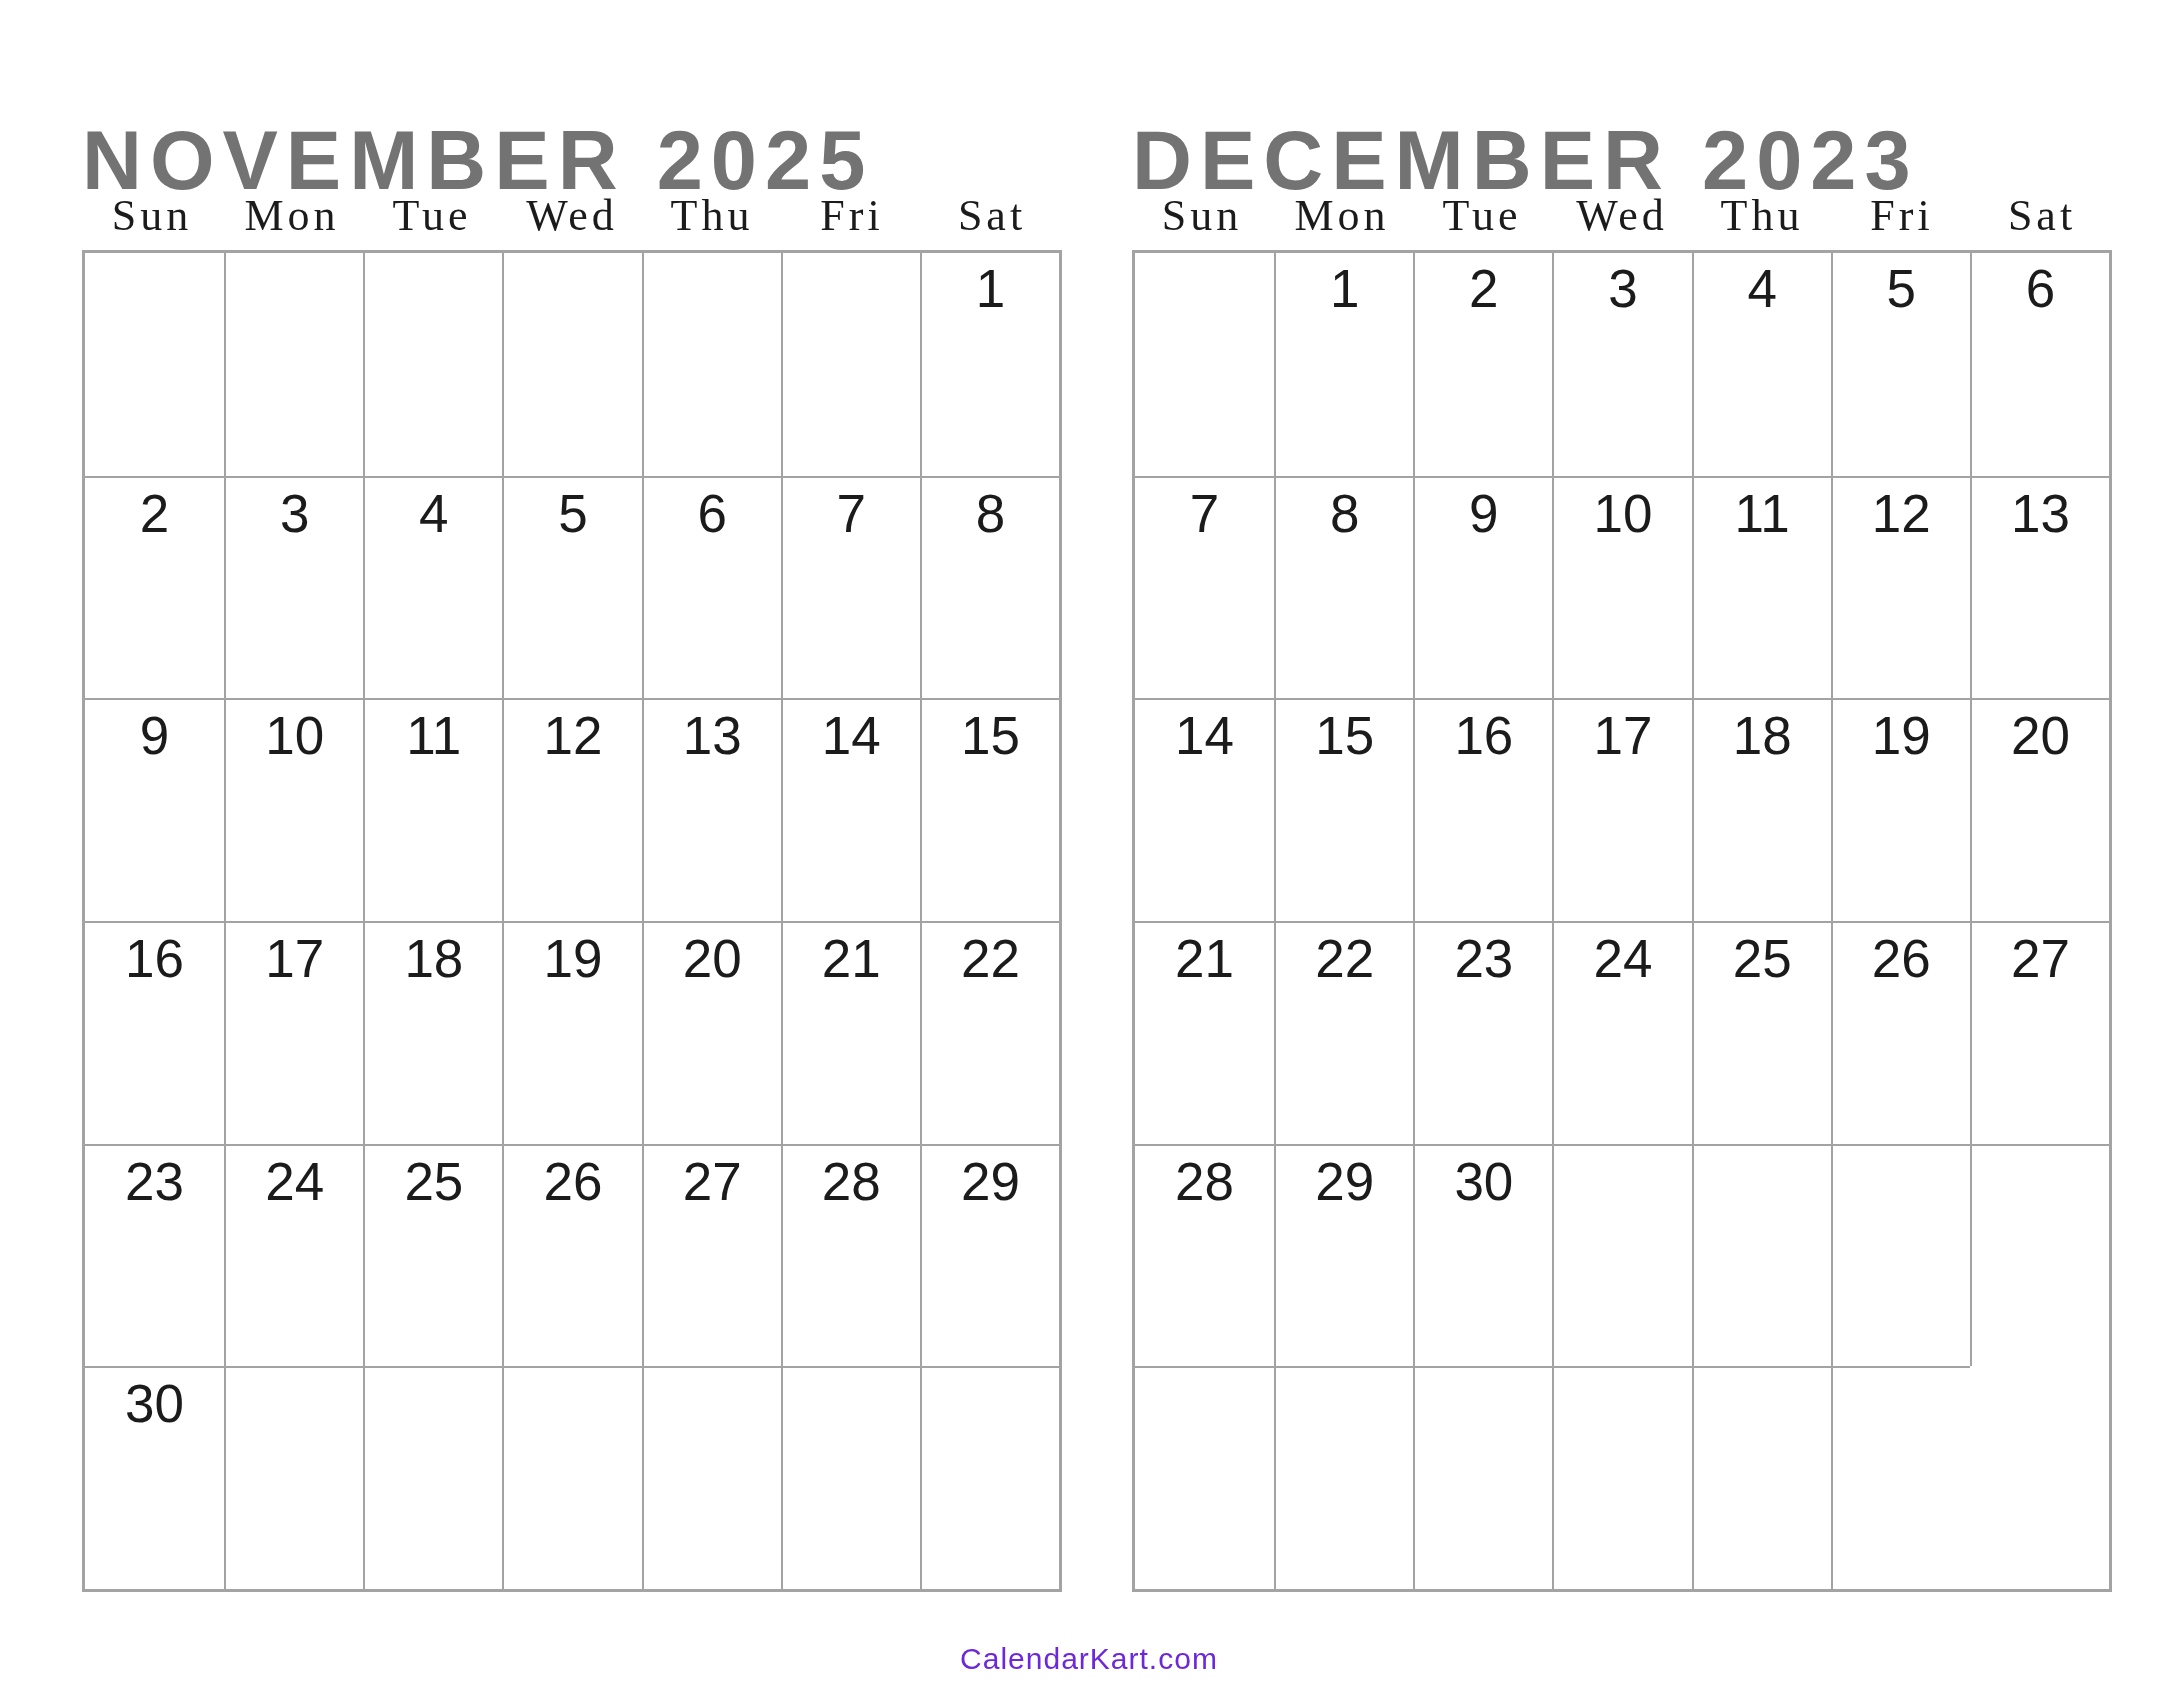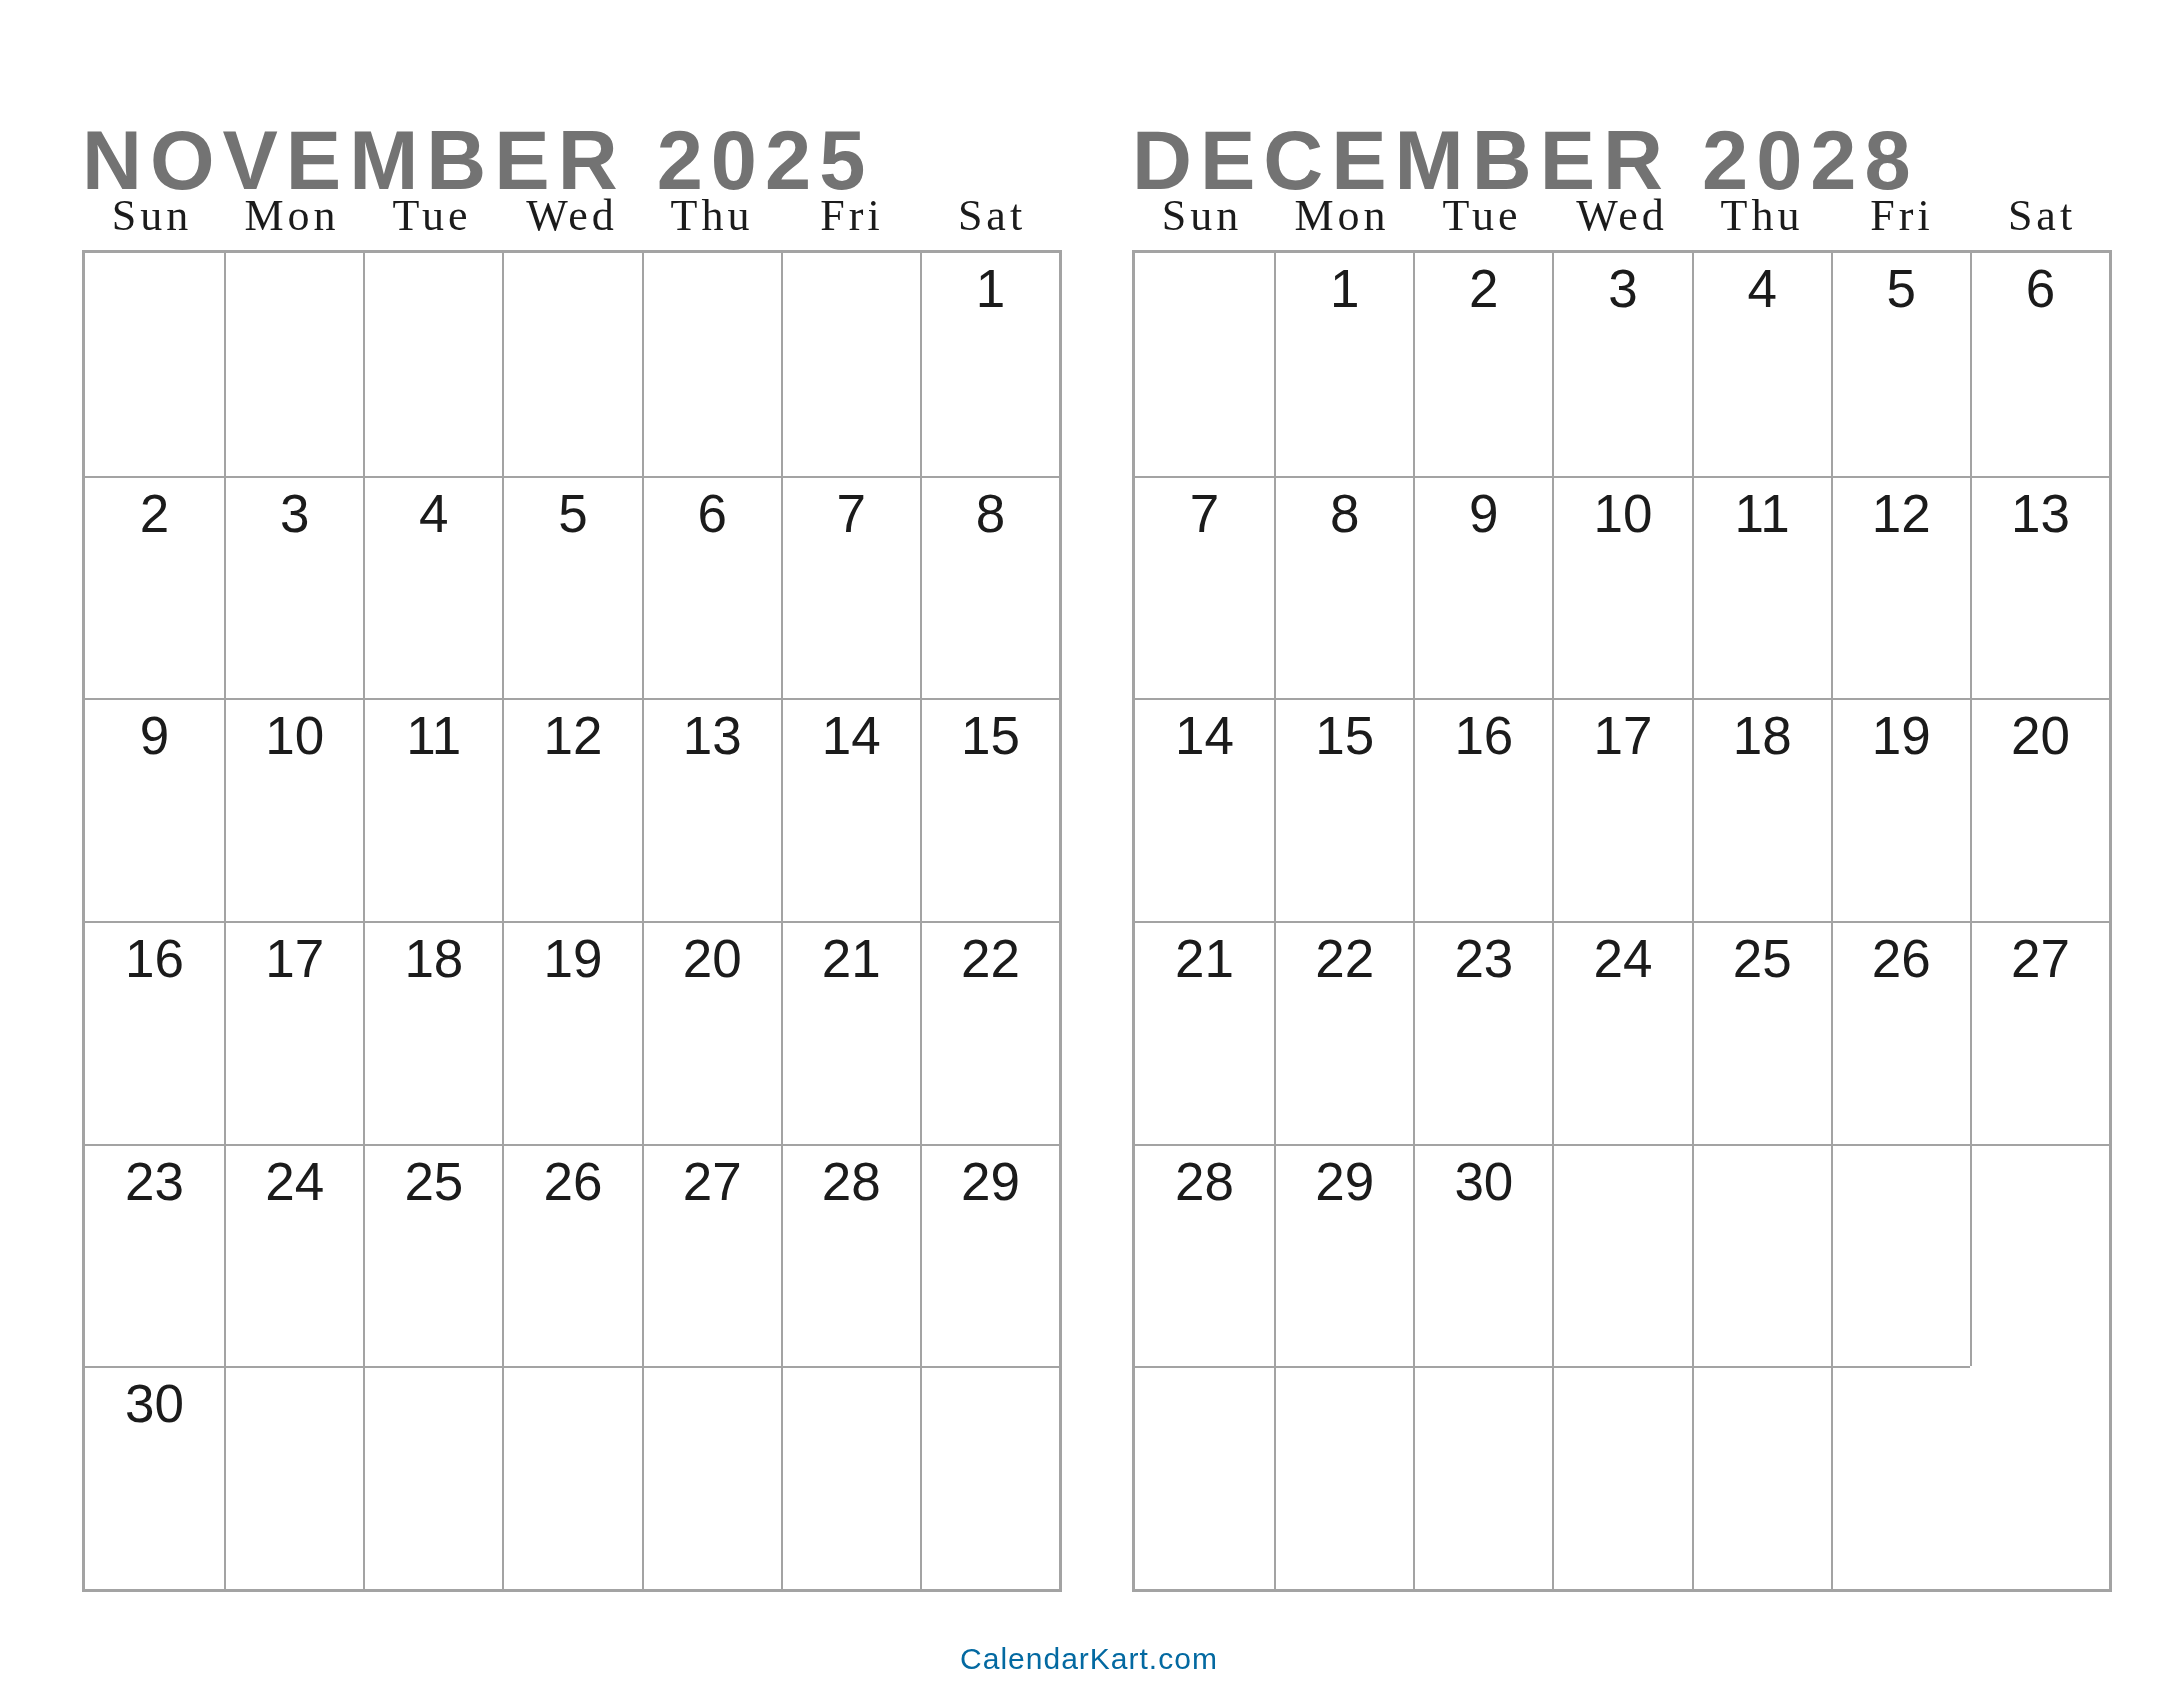--- a/index.html
+++ b/index.html
@@ -86,21 +86,21 @@
 
   .footer {
     position: absolute;
     top: 1642px;
     left: 0;
     width: 100%;
     text-align: center;
     font-size: 30px;
     line-height: 1.1;
     letter-spacing: 1px;
-    color: #0369a1;
+    color: #6d28d9;
   }
 </style>
 </head>
 <body style="--line: #a3a3a3; background: rgb(255, 255, 255); color: rgb(27, 27, 27);">
 
 <section class="calendar pos-left">
   <h1 class="cal-title">NOVEMBER 2025</h1>
   <div class="weekday-row">
       <div class="weekday-cell">Sun</div>
       <div class="weekday-cell">Mon</div>
@@ -150,21 +150,21 @@
       <div class="day-cell"><span class="day-num"></span></div>
       <div class="day-cell"><span class="day-num"></span></div>
       <div class="day-cell"><span class="day-num"></span></div>
       <div class="day-cell"><span class="day-num"></span></div>
       <div class="day-cell"><span class="day-num"></span></div>
       <div class="day-cell"><span class="day-num"></span></div>
     </div>
 </section>
 
 <section class="calendar pos-right">
-  <h1 class="cal-title">DECEMBER 2028</h1>
+  <h1 class="cal-title">DECEMBER 2023</h1>
   <div class="weekday-row">
       <div class="weekday-cell">Sun</div>
       <div class="weekday-cell">Mon</div>
       <div class="weekday-cell">Tue</div>
       <div class="weekday-cell">Wed</div>
       <div class="weekday-cell">Thu</div>
       <div class="weekday-cell">Fri</div>
       <div class="weekday-cell">Sat</div>
     </div>
   <div class="day-grid">

